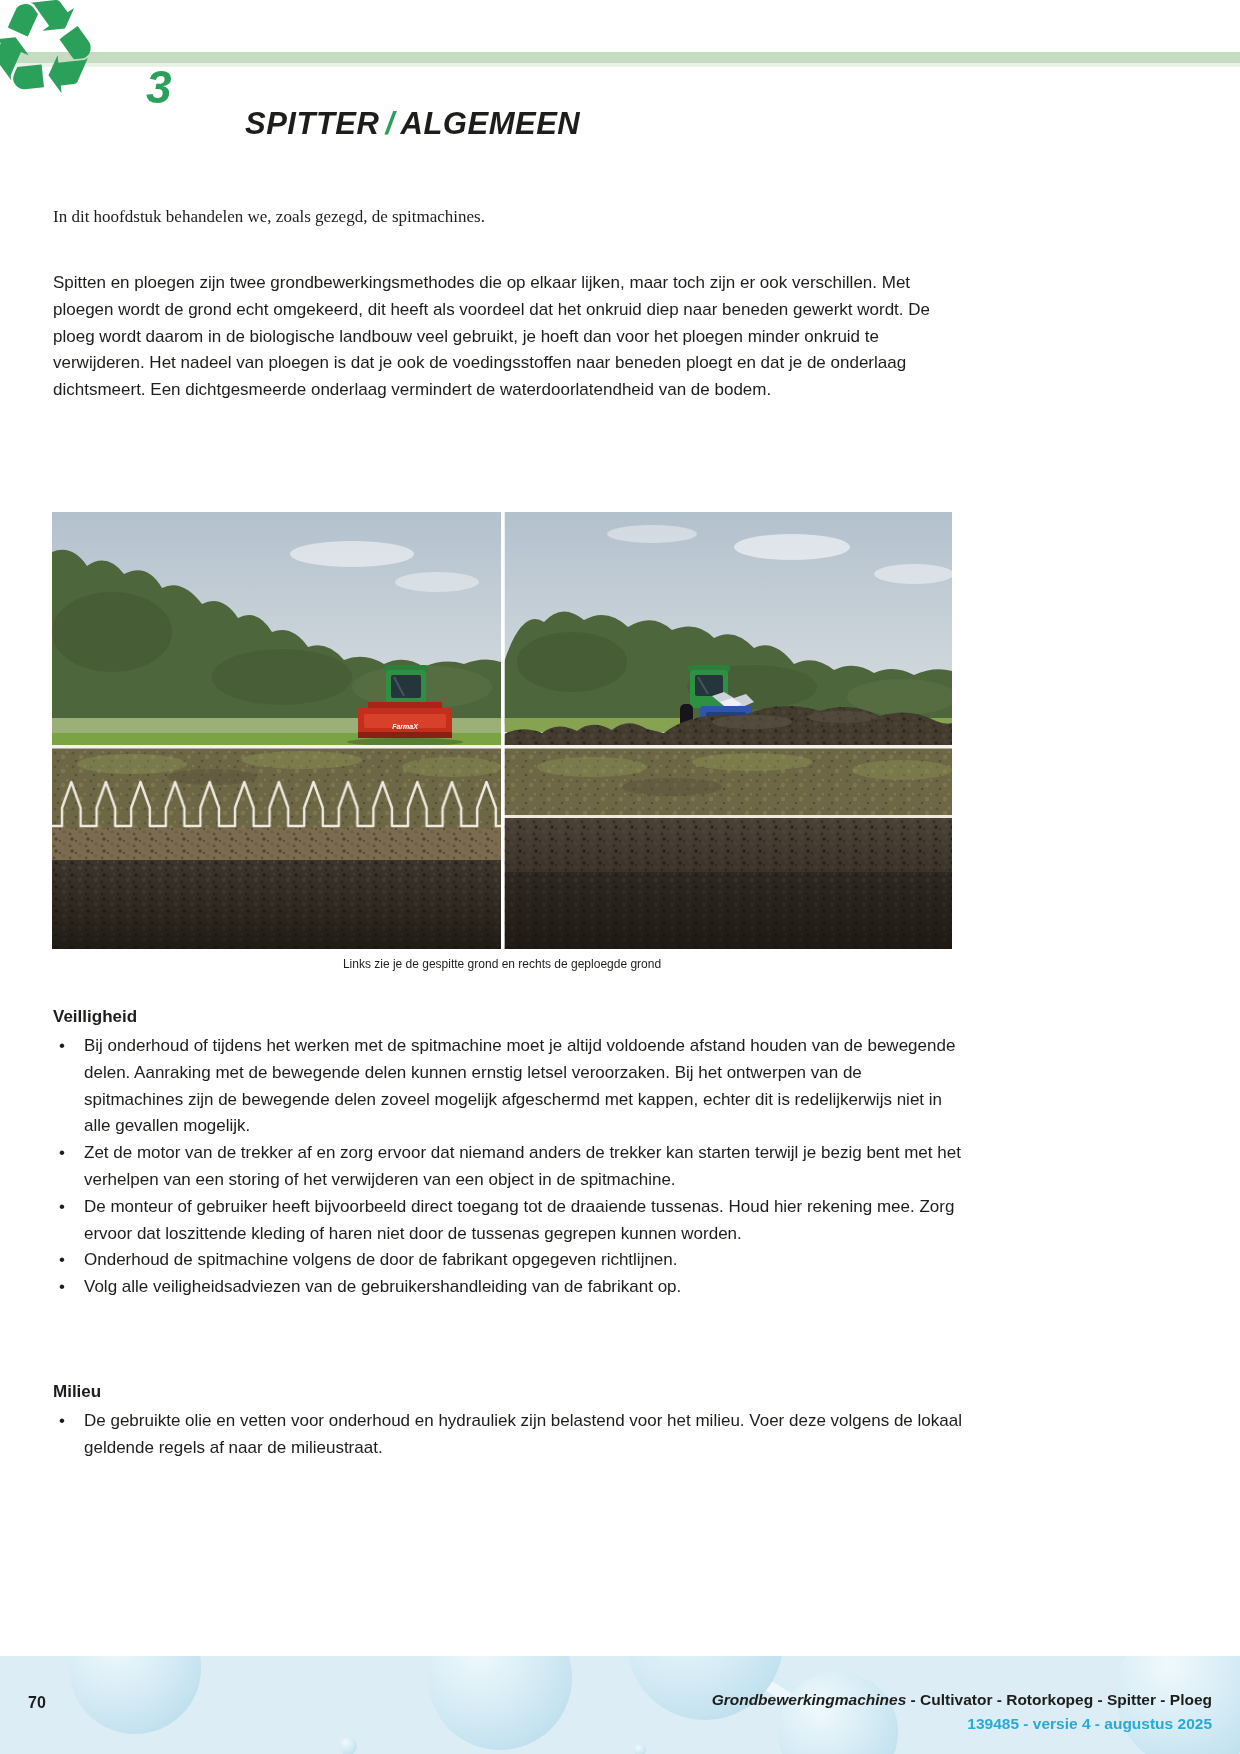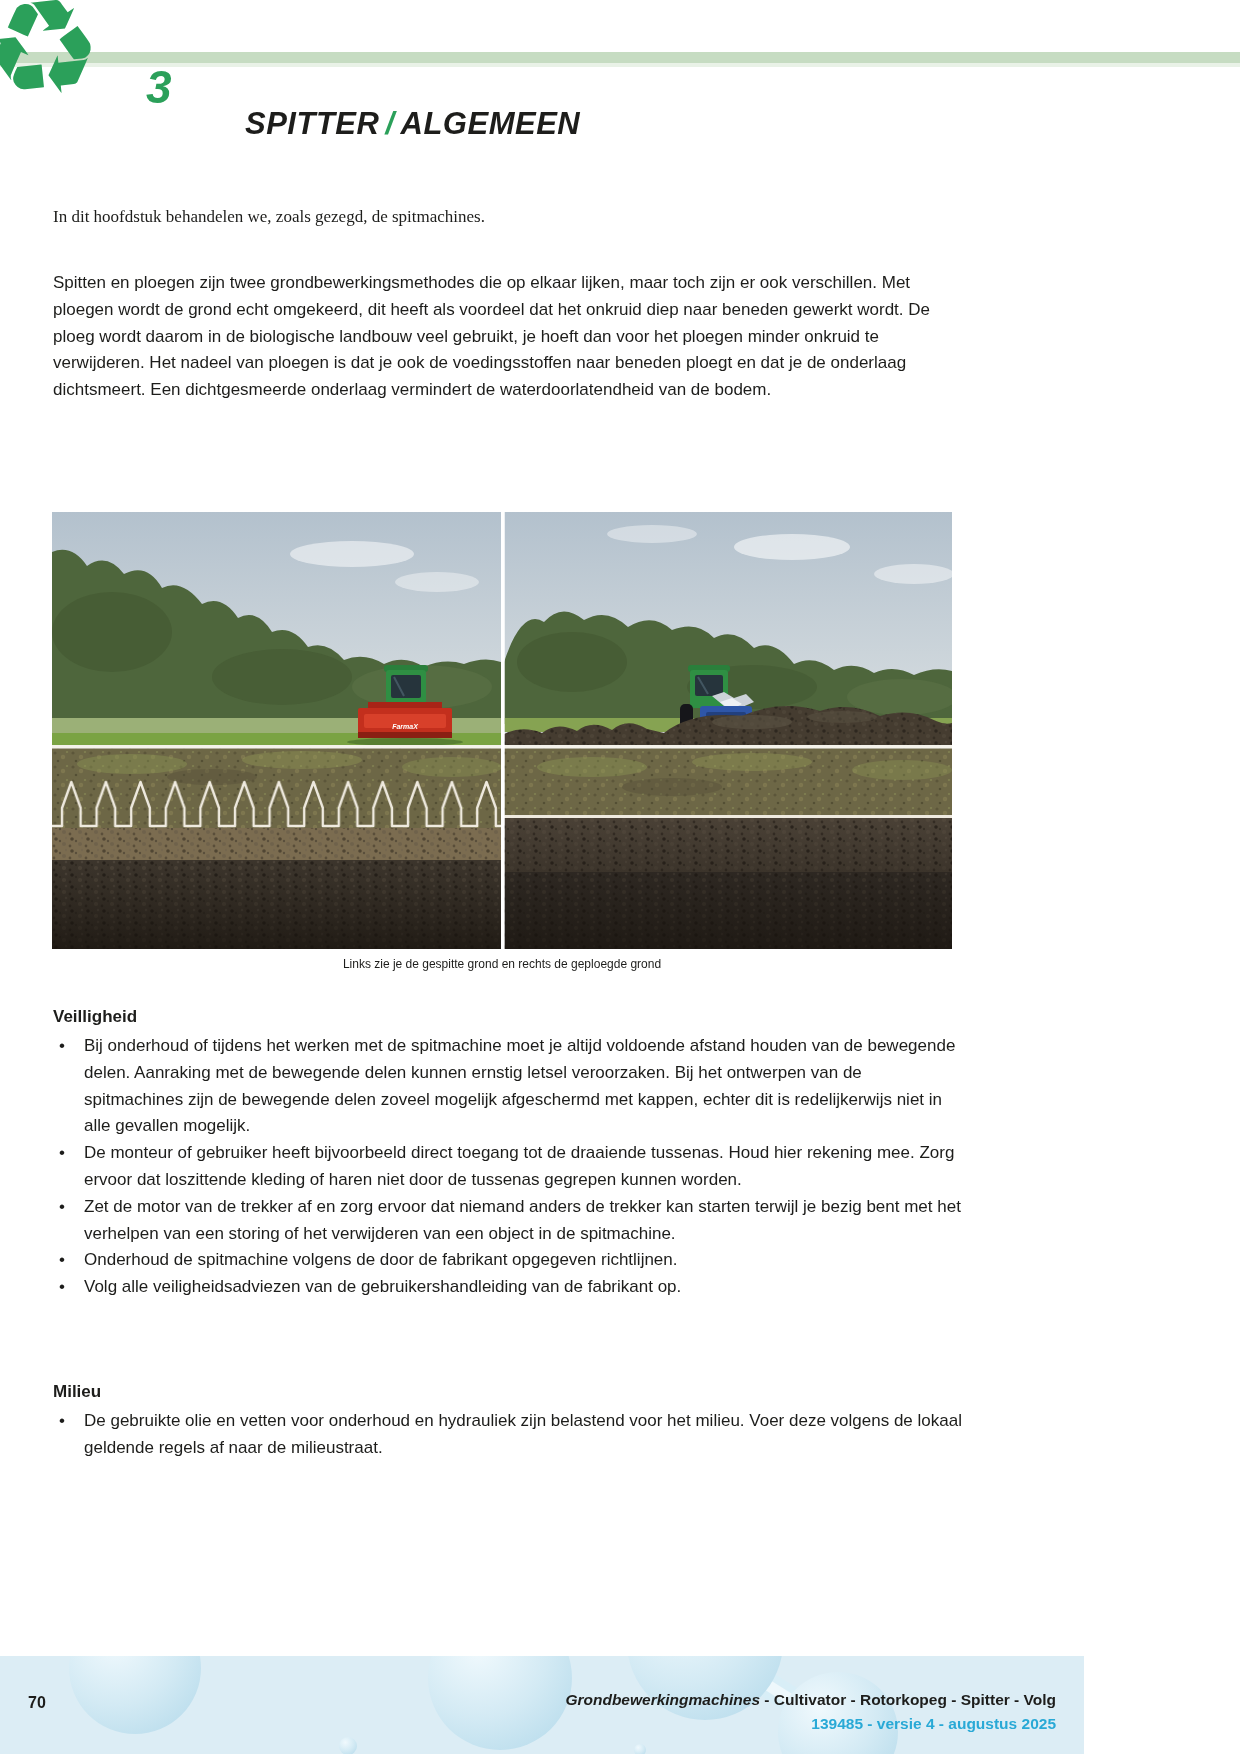--- a/index.html
+++ b/index.html
@@ -40,21 +40,21 @@
   .caption{position:absolute;left:52px;top:957px;width:900px;text-align:center;font-size:12px;}
   
   .sect{position:absolute;left:53px;width:910px;font-size:17px;line-height:26.8px;}
   .safety{top:1003px;}
   .milieu{top:1378px;}
   .sect h2{font-size:17px;font-weight:bold;line-height:27px;margin-bottom:3px;}
   .sect ul{list-style:none;}
   .sect li{position:relative;padding-left:31px;}
   .sect li::before{content:"\2022";position:absolute;left:6px;top:0;}
   
-  .footer{position:absolute;left:0;top:1656px;width:1084px;height:98px;background:var(--footer-bg);overflow:hidden;}
+  .footer{position:absolute;left:0;top:1656px;width:1240px;height:98px;background:var(--footer-bg);overflow:hidden;}
   .footer svg{position:absolute;left:0;top:0;}
   .page-num{position:absolute;left:28px;top:38px;font-size:16px;font-weight:bold;z-index:2;}
   .footer-right{position:absolute;right:28px;top:32px;text-align:right;z-index:2;font-size:15.5px;font-weight:bold;line-height:24px;}
   .footer-right .it{font-style:italic;}
   .footer-right .version{color:var(--footer-blue);}
 </style>
 </head>
 <body>
 
 <div class="page">
@@ -194,22 +194,22 @@
 
       <rect x="449" y="0" width="3.5" height="437" fill="#ffffff"></rect>
     </svg>
   </figure>
   <div class="caption">Links zie je de gespitte grond en rechts de geploegde grond</div>
 
   <section class="sect safety">
     <h2>Veilligheid</h2>
     <ul>
       <li>Bij onderhoud of tijdens het werken met de spitmachine moet je altijd voldoende afstand houden van de bewegende delen. Aanraking met de bewegende delen kunnen ernstig letsel veroorzaken. Bij het ontwerpen van de spitmachines zijn de bewegende delen zoveel mogelijk afgeschermd met kappen, echter dit is redelijkerwijs niet in alle gevallen mogelijk.</li>
+      <li>Zet de motor van de trekker af en zorg ervoor dat niemand anders de trekker kan starten terwijl je bezig bent met het verhelpen van een storing of het verwijderen van een object in de spitmachine.</li>
       <li>De monteur of gebruiker heeft bijvoorbeeld direct toegang tot de draaiende tussenas. Houd hier rekening mee. Zorg ervoor dat loszittende kleding of haren niet door de tussenas gegrepen kunnen worden.</li>
-      <li>Zet de motor van de trekker af en zorg ervoor dat niemand anders de trekker kan starten terwijl je bezig bent met het verhelpen van een storing of het verwijderen van een object in de spitmachine.</li>
       <li>Onderhoud de spitmachine volgens de door de fabrikant opgegeven richtlijnen.</li>
       <li>Volg alle veiligheidsadviezen van de gebruikershandleiding van de fabrikant op.</li>
     </ul>
   </section>
 
   <section class="sect milieu">
     <h2>Milieu</h2>
     <ul>
       <li>De gebruikte olie en vetten voor onderhoud en hydrauliek zijn belastend voor het milieu. Voer deze volgens de lokaal geldende regels af naar de milieustraat.</li>
     </ul>
@@ -229,18 +229,18 @@
       <circle cx="135" cy="12" r="66" fill="url(#sph)"></circle>
       <circle cx="500" cy="22" r="72" fill="url(#sph)"></circle>
       <circle cx="705" cy="-14" r="78" fill="url(#sph)"></circle>
       <circle cx="838" cy="76" r="60" fill="url(#sph)"></circle>
       <circle cx="1192" cy="38" r="76" fill="url(#sph)"></circle>
       <circle cx="348" cy="90" r="9" fill="url(#sph)"></circle>
       <circle cx="640" cy="94" r="6" fill="url(#sph)"></circle>
     </svg>
     <div class="page-num">70</div>
     <div class="footer-right">
-      <div><span class="it">Grondbewerkingmachines</span><span> - Cultivator - Rotorkopeg - Spitter - Volg</span></div>
+      <div><span class="it">Grondbewerkingmachines</span><span> - Cultivator - Rotorkopeg - Spitter - Ploeg</span></div>
       <div class="version">139485 - versie 4 - augustus 2025</div>
     </div>
   </footer>
 
 </div>
 
 </body></html>

